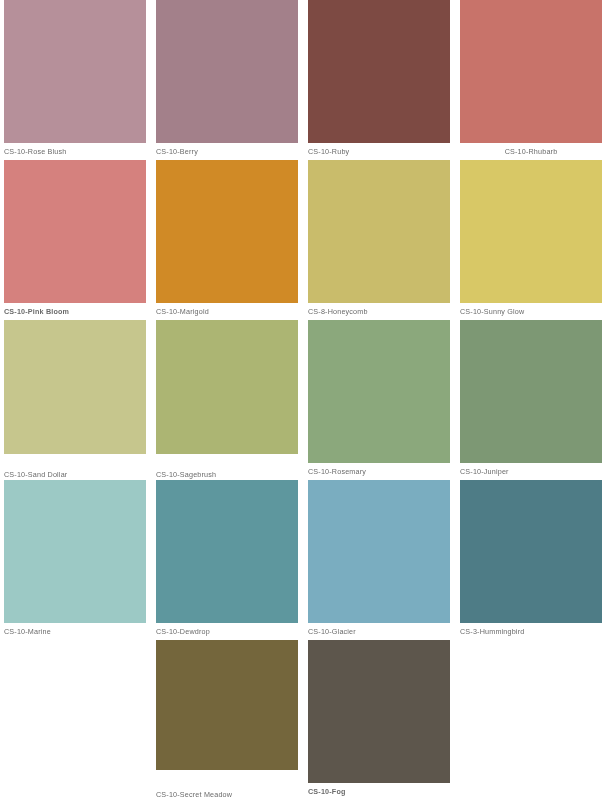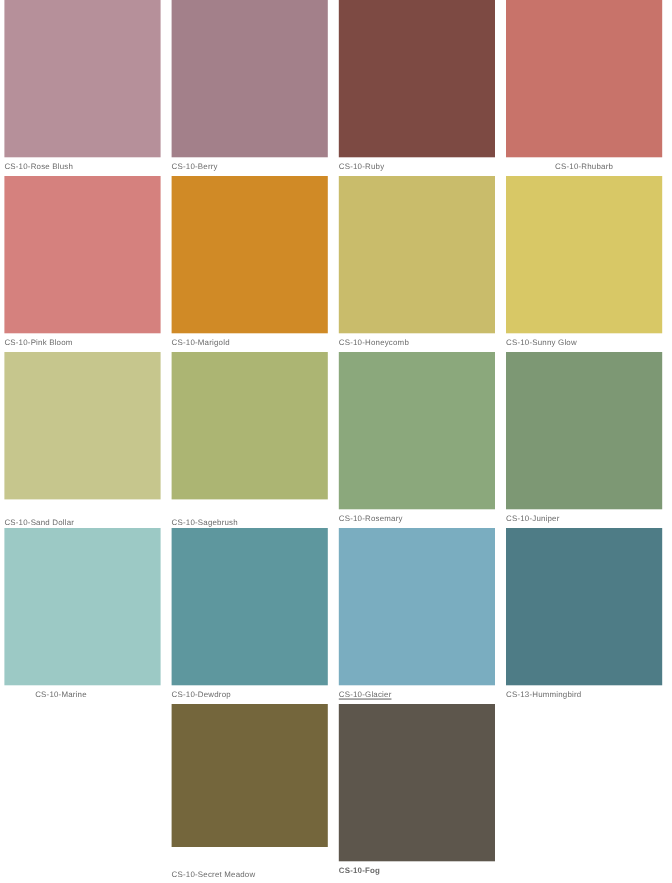--- a/index.html
+++ b/index.html
@@ -84,29 +84,29 @@
         <div class="swatch-label" style="color: rgb(106, 106, 106);">CS-10-Ruby</div>
       </div>
       <div class="swatch-cell">
         <div class="swatch-chip" style="background-color: rgb(200, 115, 106);"></div>
         <div class="swatch-label" style="color: rgb(106, 106, 106); text-align: center;">CS-10-Rhubarb</div>
       </div>
     </div>
     <div class="palette-row">
       <div class="swatch-cell">
         <div class="swatch-chip" style="background-color: rgb(213, 129, 126);"></div>
-        <div class="swatch-label" style="color: rgb(106, 106, 106);">CS-10-Pink Bloom</div>
+        <div class="swatch-label" style="color: rgb(106, 106, 106); font-weight: bold;">CS-10-Pink Bloom</div>
       </div>
       <div class="swatch-cell">
         <div class="swatch-chip" style="background-color: rgb(208, 138, 38);"></div>
         <div class="swatch-label" style="color: rgb(106, 106, 106);">CS-10-Marigold</div>
       </div>
       <div class="swatch-cell">
         <div class="swatch-chip" style="background-color: rgb(201, 188, 107);"></div>
-        <div class="swatch-label" style="color: rgb(106, 106, 106);">CS-10-Honeycomb</div>
+        <div class="swatch-label" style="color: rgb(106, 106, 106);">CS-8-Honeycomb</div>
       </div>
       <div class="swatch-cell">
         <div class="swatch-chip" style="background-color: rgb(216, 200, 102);"></div>
         <div class="swatch-label" style="color: rgb(106, 106, 106);">CS-10-Sunny Glow</div>
       </div>
     </div>
     <div class="palette-row">
       <div class="swatch-cell">
         <div class="swatch-chip" style="background-color: rgb(198, 198, 141);"></div>
         <div class="swatch-label" style="color: rgb(106, 106, 106); margin-top: 12px;">CS-10-Sand Dollar</div>
@@ -120,33 +120,33 @@
         <div class="swatch-label" style="color: rgb(106, 106, 106);">CS-10-Rosemary</div>
       </div>
       <div class="swatch-cell">
         <div class="swatch-chip" style="background-color: rgb(125, 152, 116);"></div>
         <div class="swatch-label" style="color: rgb(106, 106, 106);">CS-10-Juniper</div>
       </div>
     </div>
     <div class="palette-row">
       <div class="swatch-cell">
         <div class="swatch-chip" style="background-color: rgb(156, 201, 197);"></div>
-        <div class="swatch-label" style="color: rgb(106, 106, 106); margin-left: 28px;">CS-10-Marine</div>
+        <div class="swatch-label" style="color: rgb(106, 106, 106);">CS-10-Marine</div>
       </div>
       <div class="swatch-cell">
         <div class="swatch-chip" style="background-color: rgb(94, 151, 158);"></div>
         <div class="swatch-label" style="color: rgb(106, 106, 106);">CS-10-Dewdrop</div>
       </div>
       <div class="swatch-cell">
         <div class="swatch-chip" style="background-color: rgb(122, 173, 192);"></div>
-        <div class="swatch-label" style="color: rgb(106, 106, 106); text-decoration: underline;">CS-10-Glacier</div>
+        <div class="swatch-label" style="color: rgb(106, 106, 106);">CS-10-Glacier</div>
       </div>
       <div class="swatch-cell">
         <div class="swatch-chip" style="background-color: rgb(78, 124, 134);"></div>
-        <div class="swatch-label" style="color: rgb(106, 106, 106);">CS-13-Hummingbird</div>
+        <div class="swatch-label" style="color: rgb(106, 106, 106);">CS-3-Hummingbird</div>
       </div>
     </div>
     <div class="palette-row last-row">
       <div class="swatch-cell spacer-cell">
         <div class="swatch-chip"></div>
         <div class="swatch-label" style="color: rgb(106, 106, 106);"></div>
       </div>
       <div class="swatch-cell">
         <div class="swatch-chip" style="background-color: rgb(116, 102, 60);"></div>
         <div class="swatch-label" style="color: rgb(106, 106, 106); margin-top: 16px;">CS-10-Secret Meadow</div>

